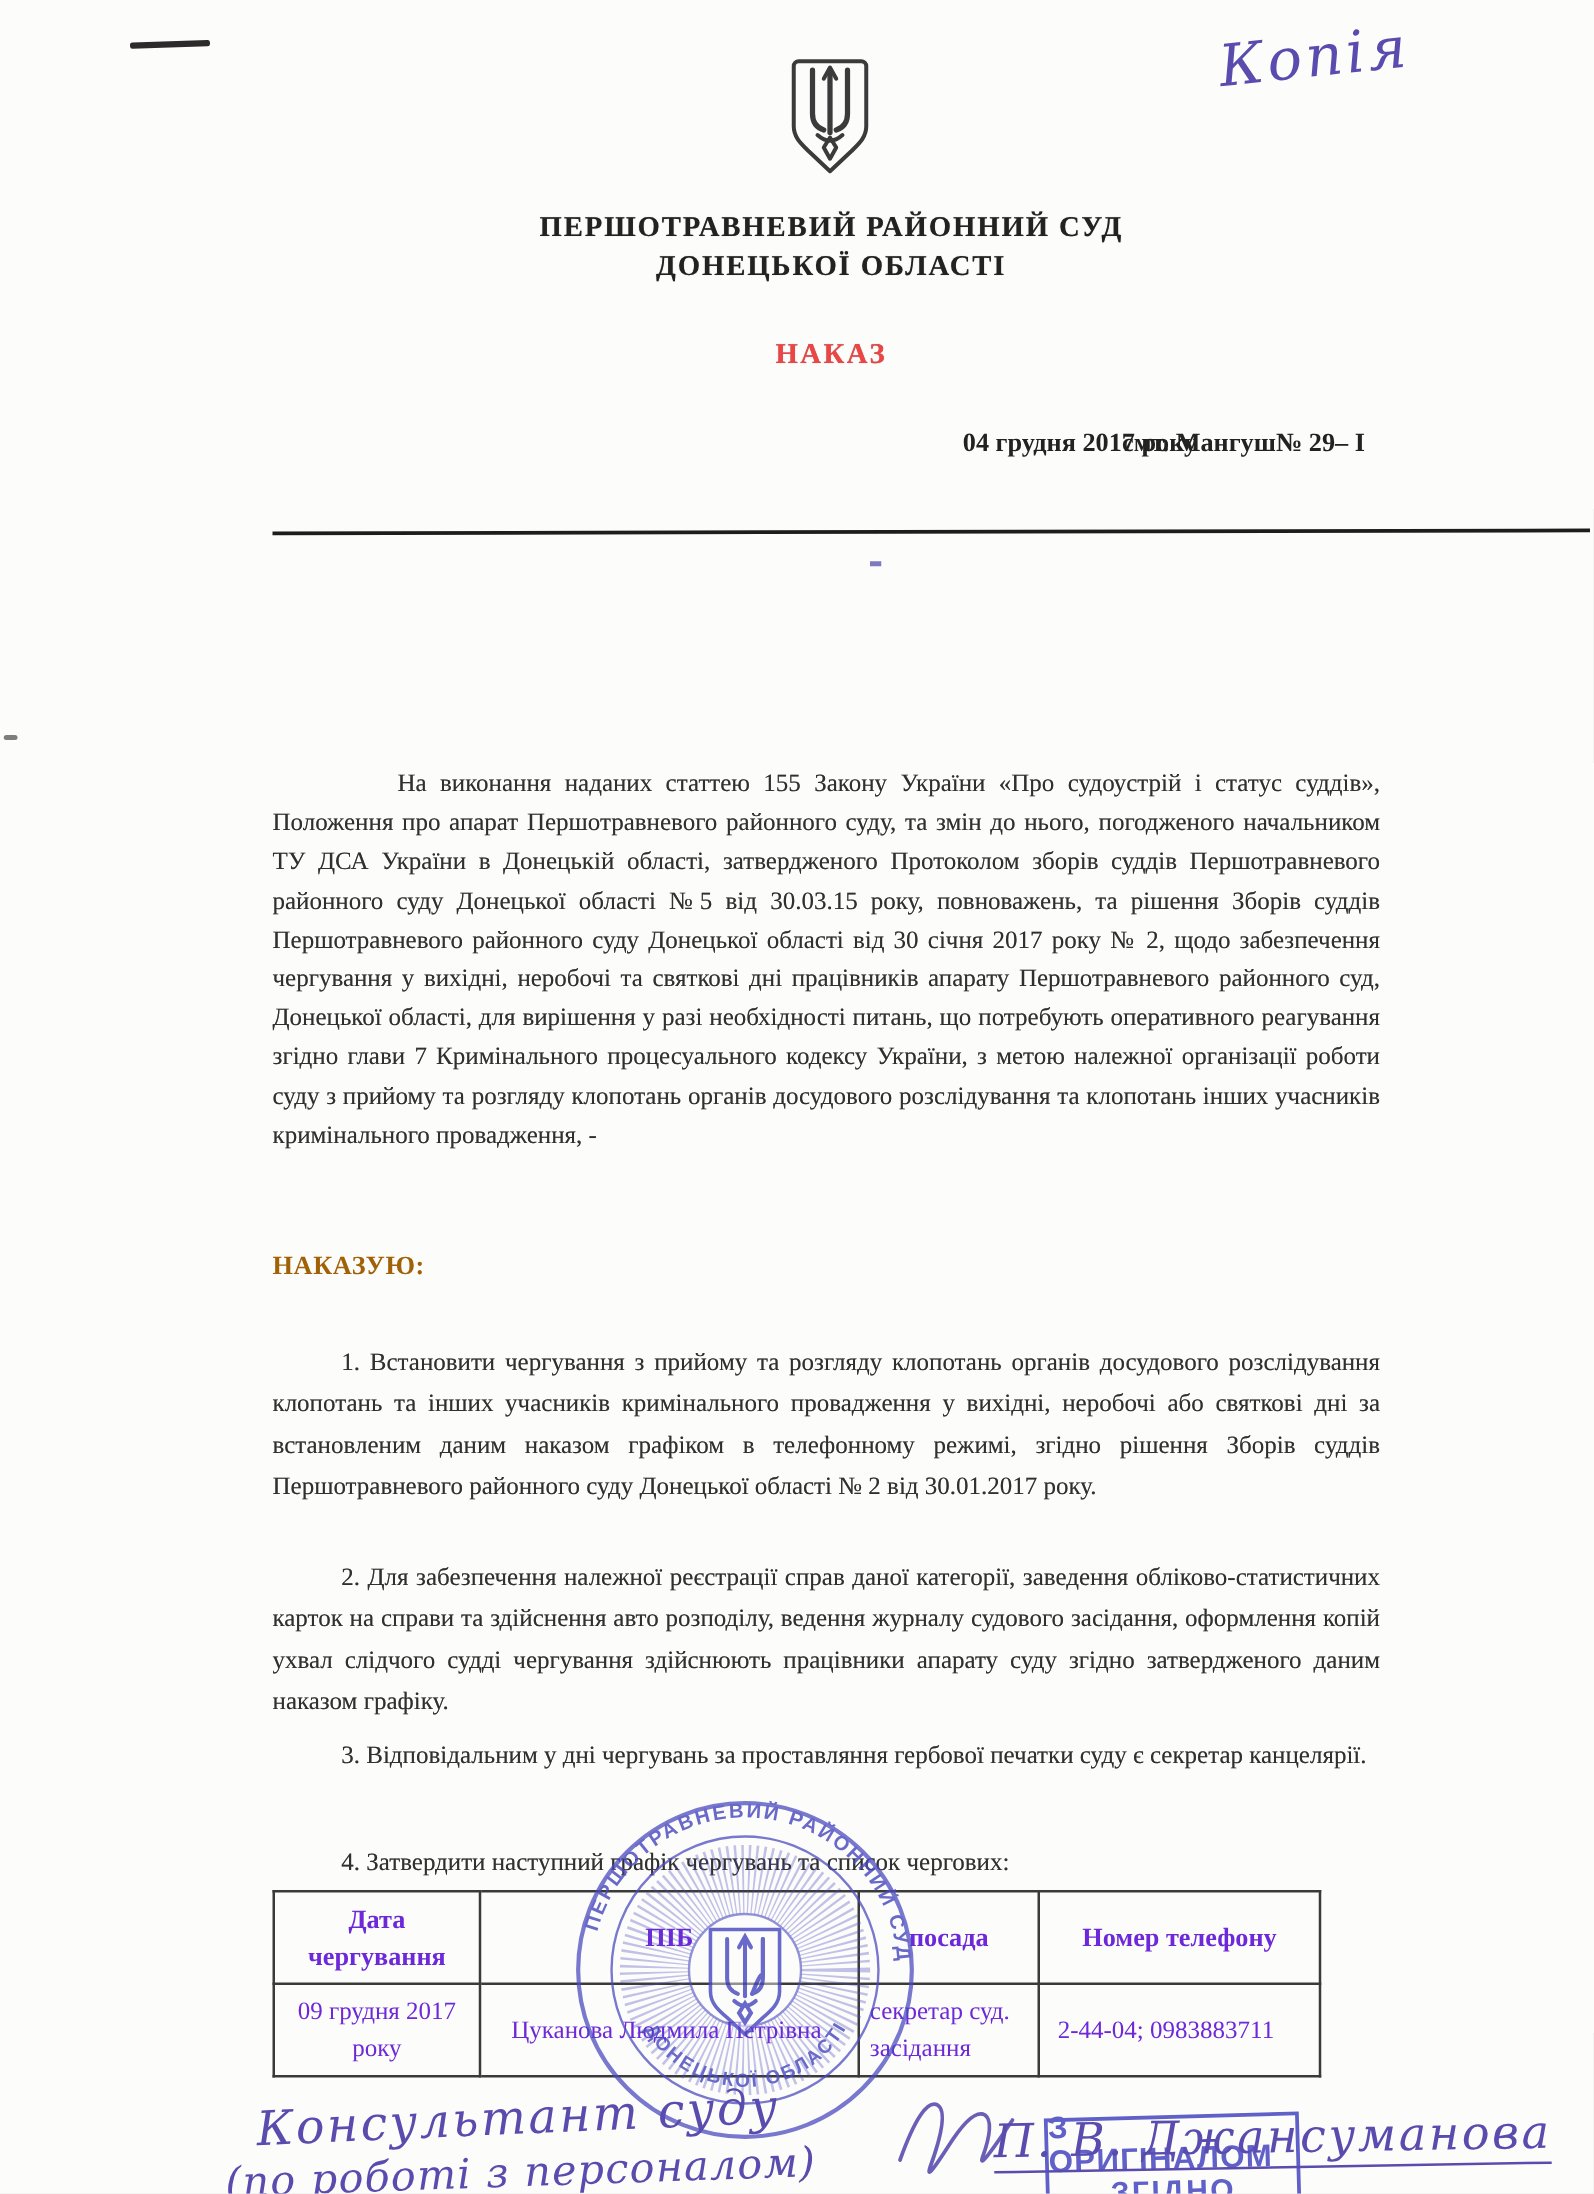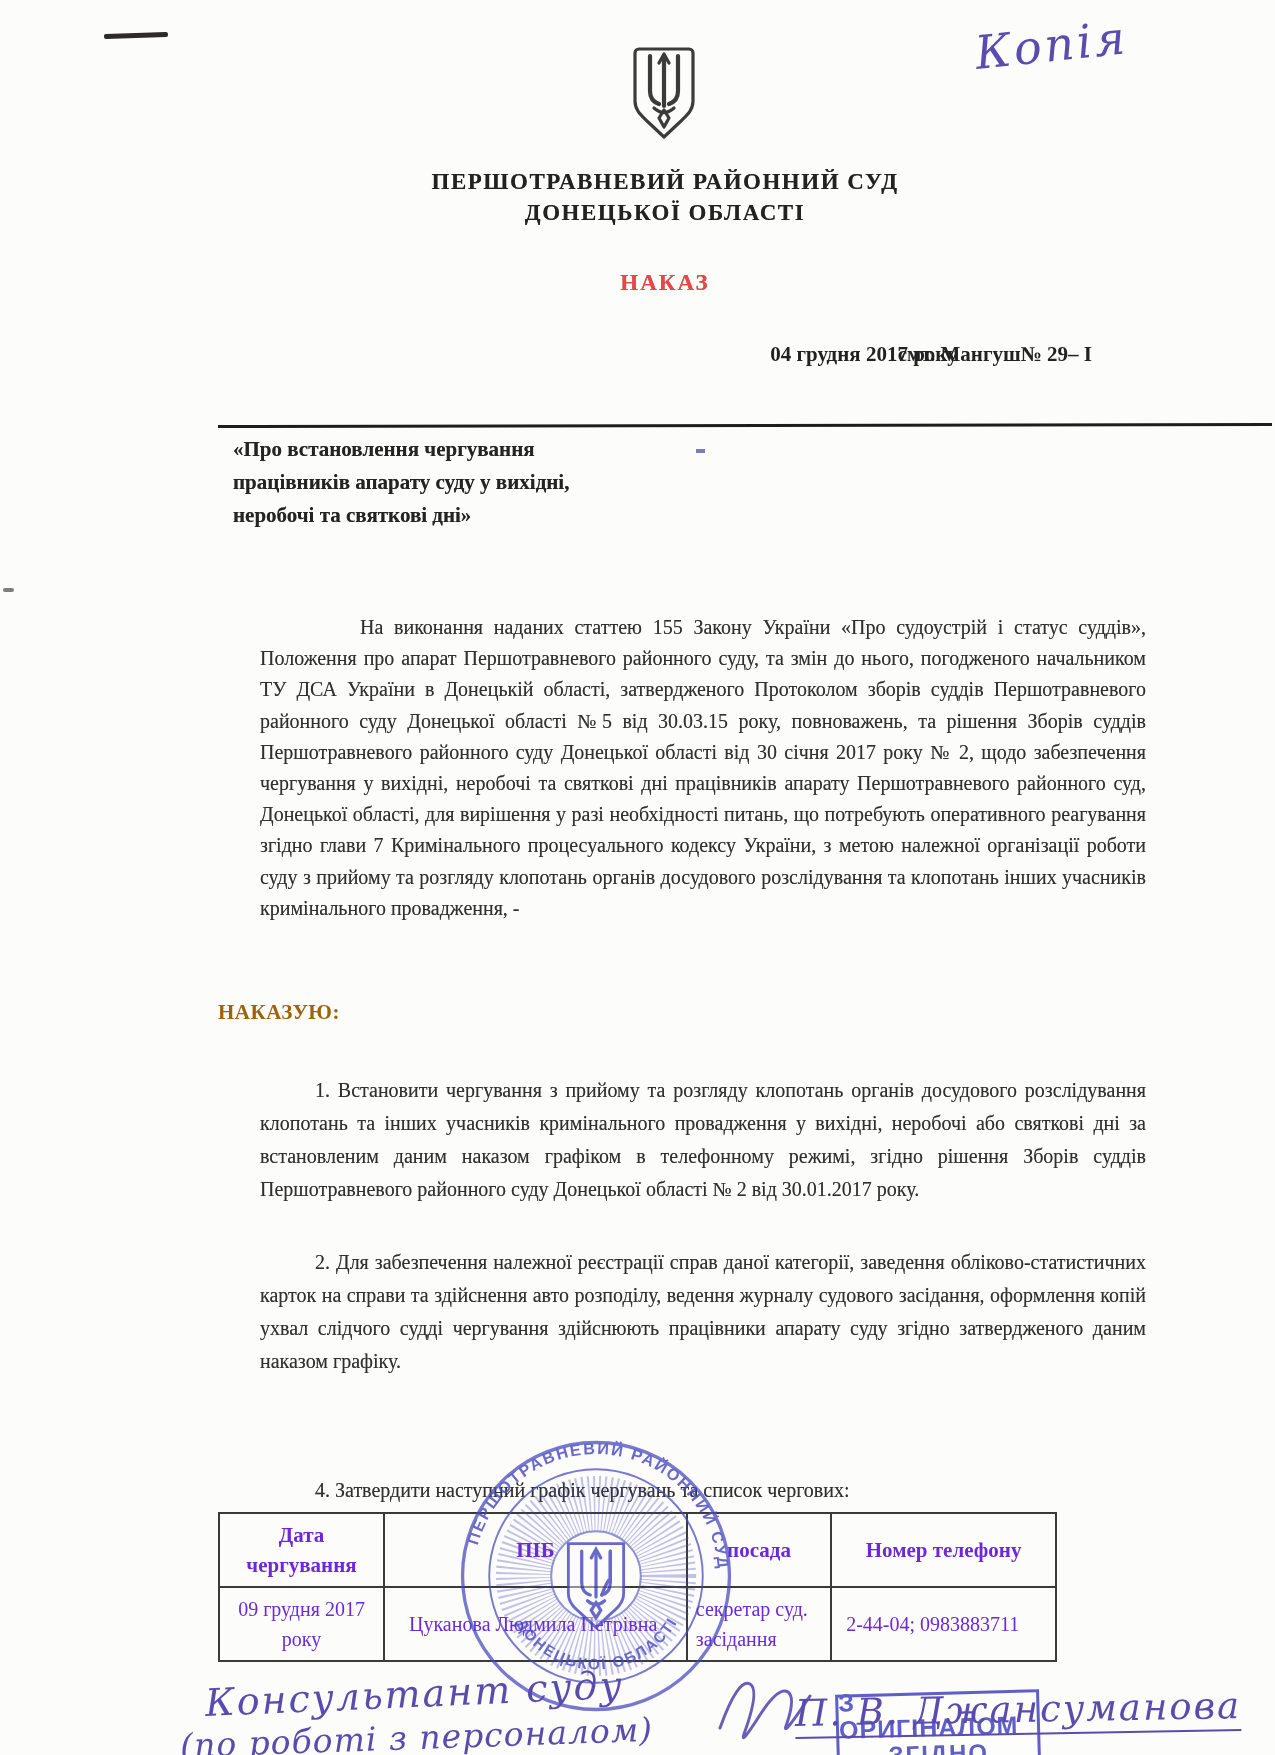--- a/index.html
+++ b/index.html
@@ -24,21 +24,20 @@
   .date-row{left:230px;top:342px;width:862px;display:flex;justify-content:flex-end;font-size:21px;font-weight:bold;color:#222;}
   .date-row .place{margin-left:-60px;}
   .rule{left:218px;top:424px;width:1054px;height:3px;background:#1d1d1d;transform:rotate(-.12deg);}
   .subject{left:233px;top:433px;font-size:21px;font-weight:bold;line-height:33px;color:#242424;text-shadow:0 0 .5px rgba(0,0,0,.45);}
   
   .para{
     left:218px;width:886px;
     font-size:20px;line-height:31px;
     text-align:justify;color:#303030;
     text-shadow:0 0 .5px rgba(0,0,0,.4);
-    margin-left:42px;
   }
   .preamble{top:612px;text-indent:100px;line-height:31.2px;}
   .order-heading{left:218px;top:1000px;font-size:21px;font-weight:bold;letter-spacing:.5px;color:#a16207;}
   .item{text-indent:55px;line-height:33px;}
   .item1{top:1074px;}
   .item2{top:1246px;}
   .item3{top:1388px;}
   .item4{top:1474px;text-align:left;}
   
   .duty-table{left:218px;top:1512px;width:839px;border-collapse:collapse;font-size:20px;color:#6d28d9;}
@@ -99,32 +98,28 @@
 
   <div class="abs center-block doc-type">НАКАЗ</div>
 
   <div class="abs date-row">
     <span>04 грудня 2017 року</span>
     <span class="place">смт. Мангуш</span>
     <span>№ 29– І</span>
   </div>
   <div class="abs rule"></div>
 
-  <div class="abs subject">
-    <div>«Про встановлення чергування</div>
-    <div>працівників апарату суду у вихідні,</div>
-    <div>неробочі та святкові дні»</div>
-  </div>
 
   <div class="abs para preamble">На виконання наданих статтею 155 Закону України «Про судоустрій і статус суддів», Положення про апарат Першотравневого районного суду, та змін до нього, погодженого начальником ТУ ДСА України в Донецькій області, затвердженого Протоколом зборів суддів Першотравневого районного суду Донецької області №5 від 30.03.15 року, повноважень, та рішення Зборів суддів Першотравневого районного суду Донецької області від 30 січня 2017 року № 2, щодо забезпечення чергування у вихідні, неробочі та святкові дні працівників апарату Першотравневого районного суд, Донецької області, для вирішення у разі необхідності питань, що потребують оперативного реагування згідно глави 7 Кримінального процесуального кодексу України, з метою належної організації роботи суду з прийому та розгляду клопотань органів досудового розслідування та клопотань інших учасників кримінального провадження, -</div>
 
   <div class="abs order-heading">НАКАЗУЮ:</div>
 
   <div class="abs para item item1">1. Встановити чергування з прийому та розгляду клопотань органів досудового розслідування клопотань та інших учасників кримінального провадження у вихідні, неробочі або святкові дні за встановленим даним наказом графіком в телефонному режимі, згідно рішення Зборів суддів Першотравневого районного суду Донецької області № 2 від 30.01.2017 року.</div>
   <div class="abs para item item2">2. Для забезпечення належної реєстрації справ даної категорії, заведення обліково-статистичних карток на справи та здійснення авто розподілу, ведення журналу судового засідання, оформлення копій ухвал слідчого судді чергування здійснюють працівники апарату суду згідно затвердженого даним наказом графіку.</div>
+  <div class="abs para item item3">3. Відповідальним у дні чергувань за проставляння гербової печатки суду є секретар канцелярії.</div>
   <div class="abs para item item4">4. Затвердити наступний графік чергувань та список чергових:</div>
 
   <table class="abs duty-table">
     <tbody>
         <tr>
       <th class="col-date hdr-2line">Дата чергування</th>
       <th class="col-name">ПІБ</th>
       <th class="col-post">посада</th>
       <th class="col-phone">Номер телефону</th>
     </tr>

